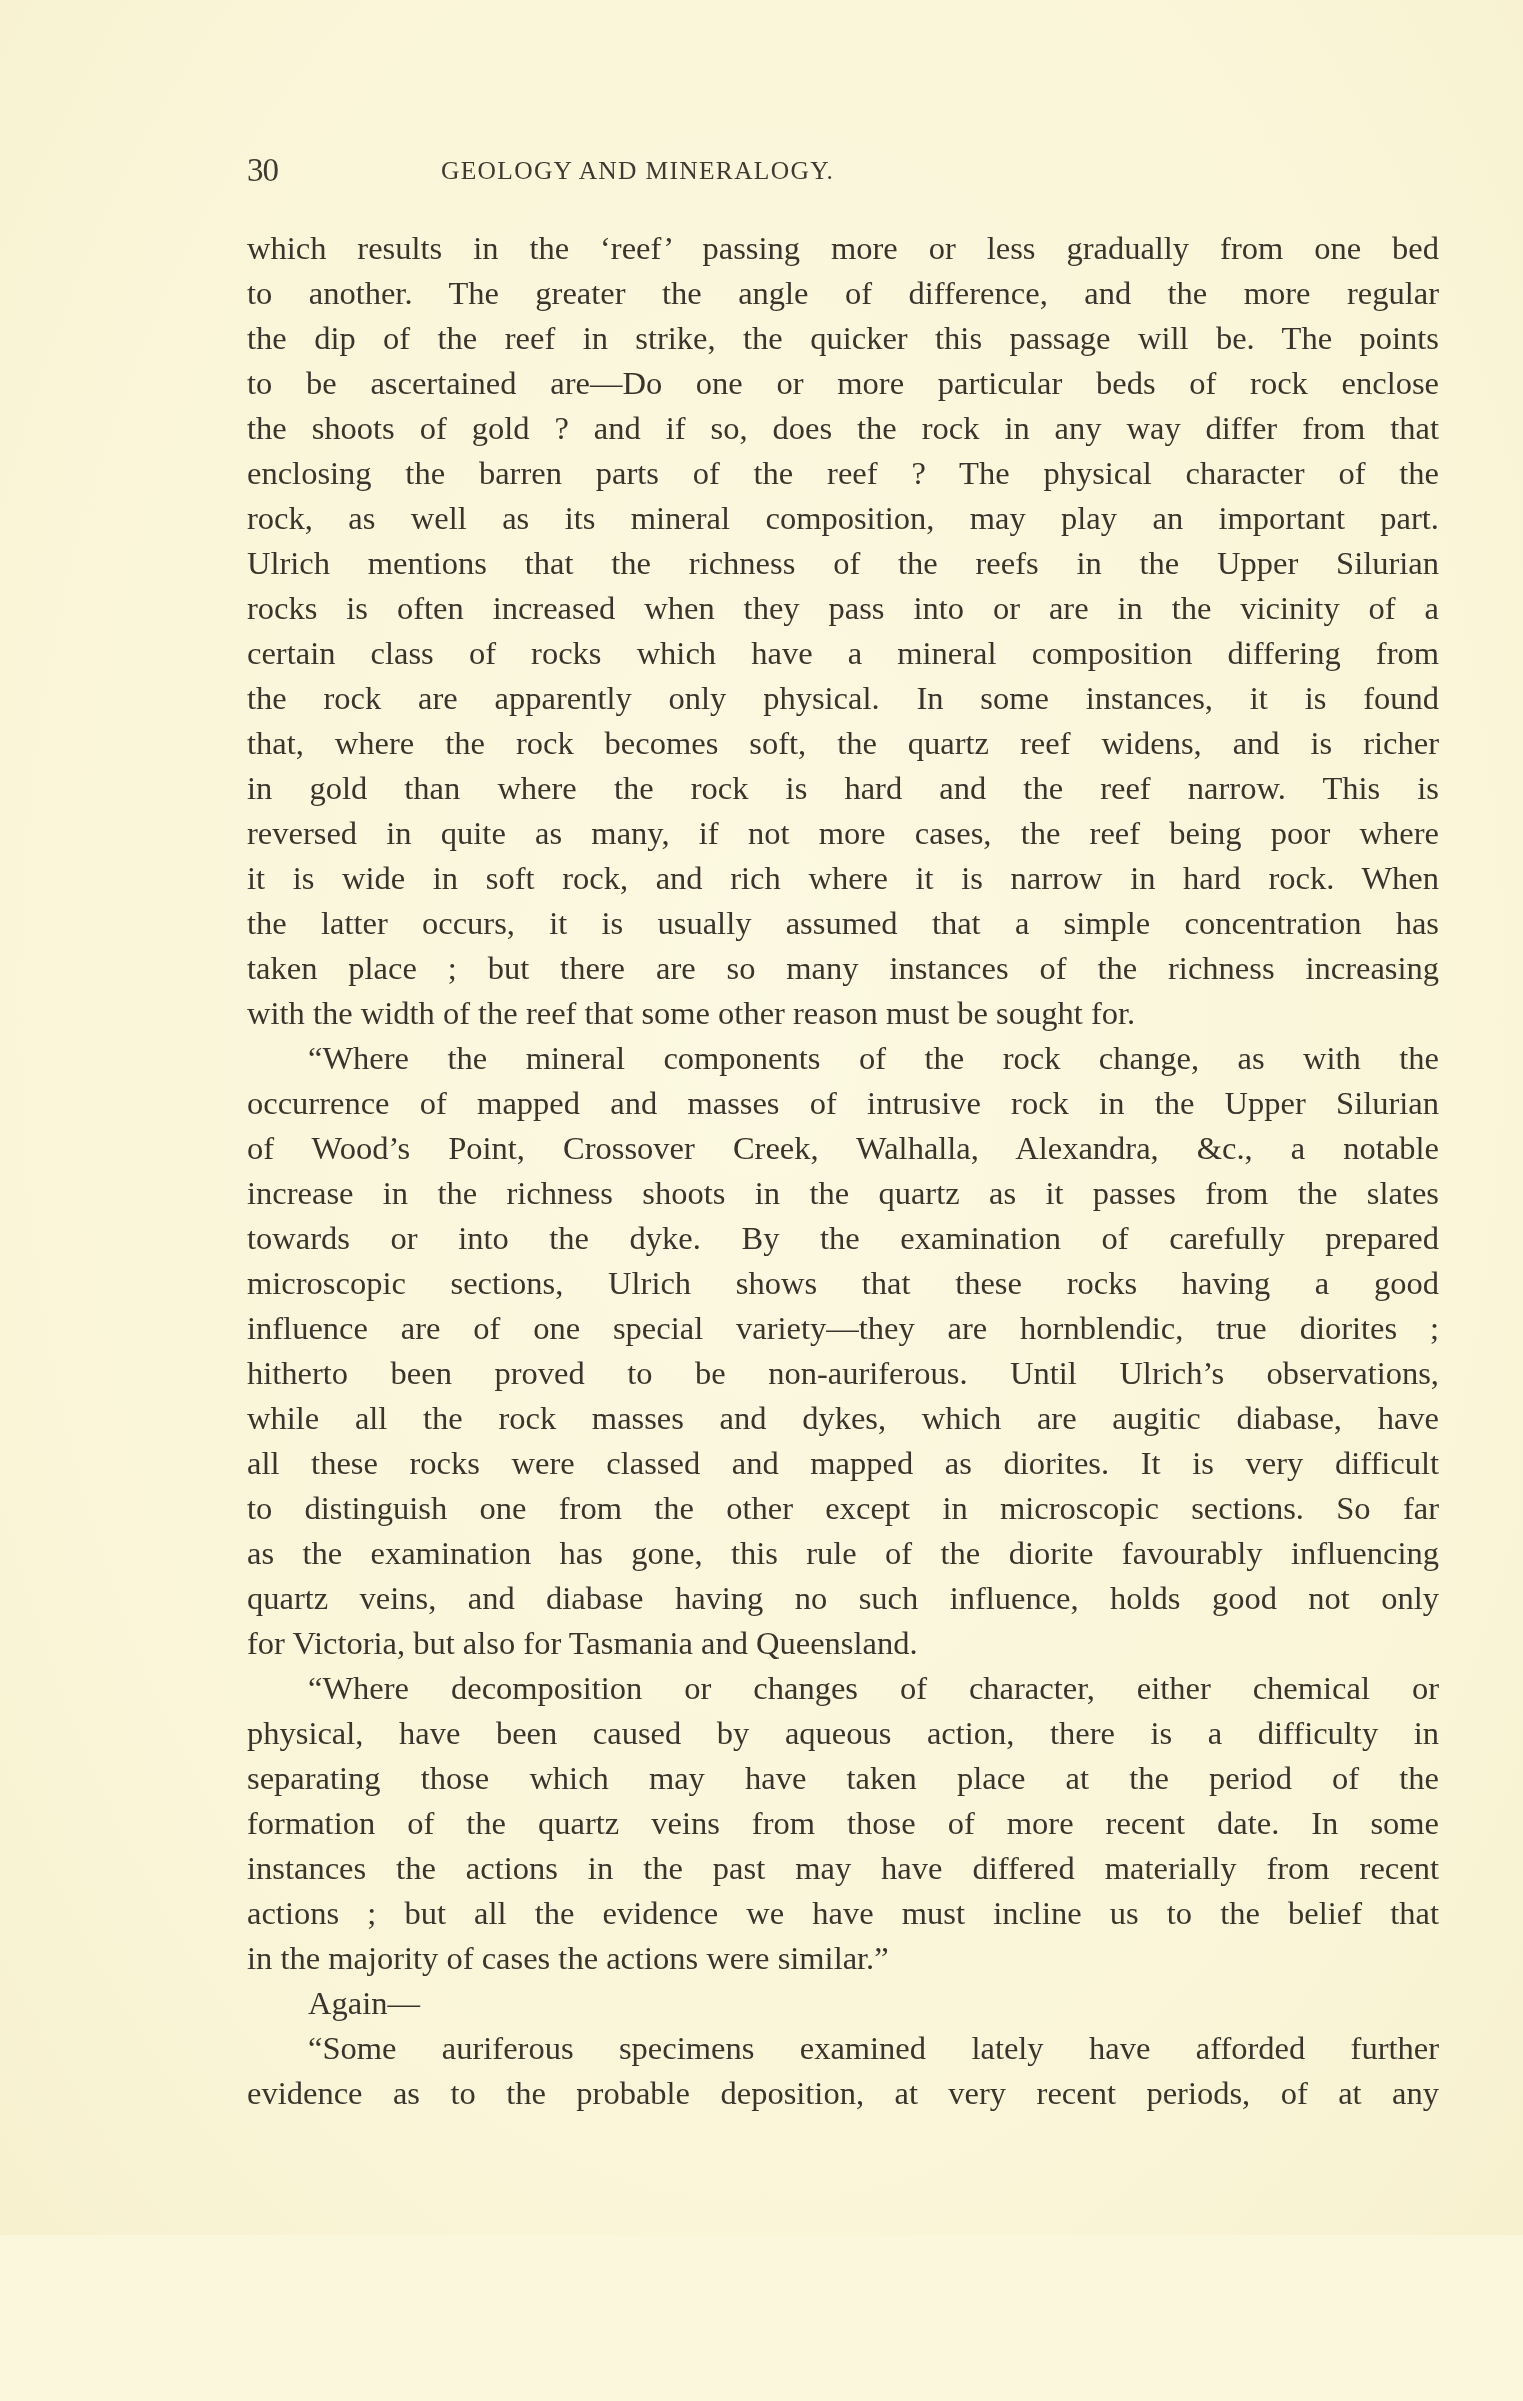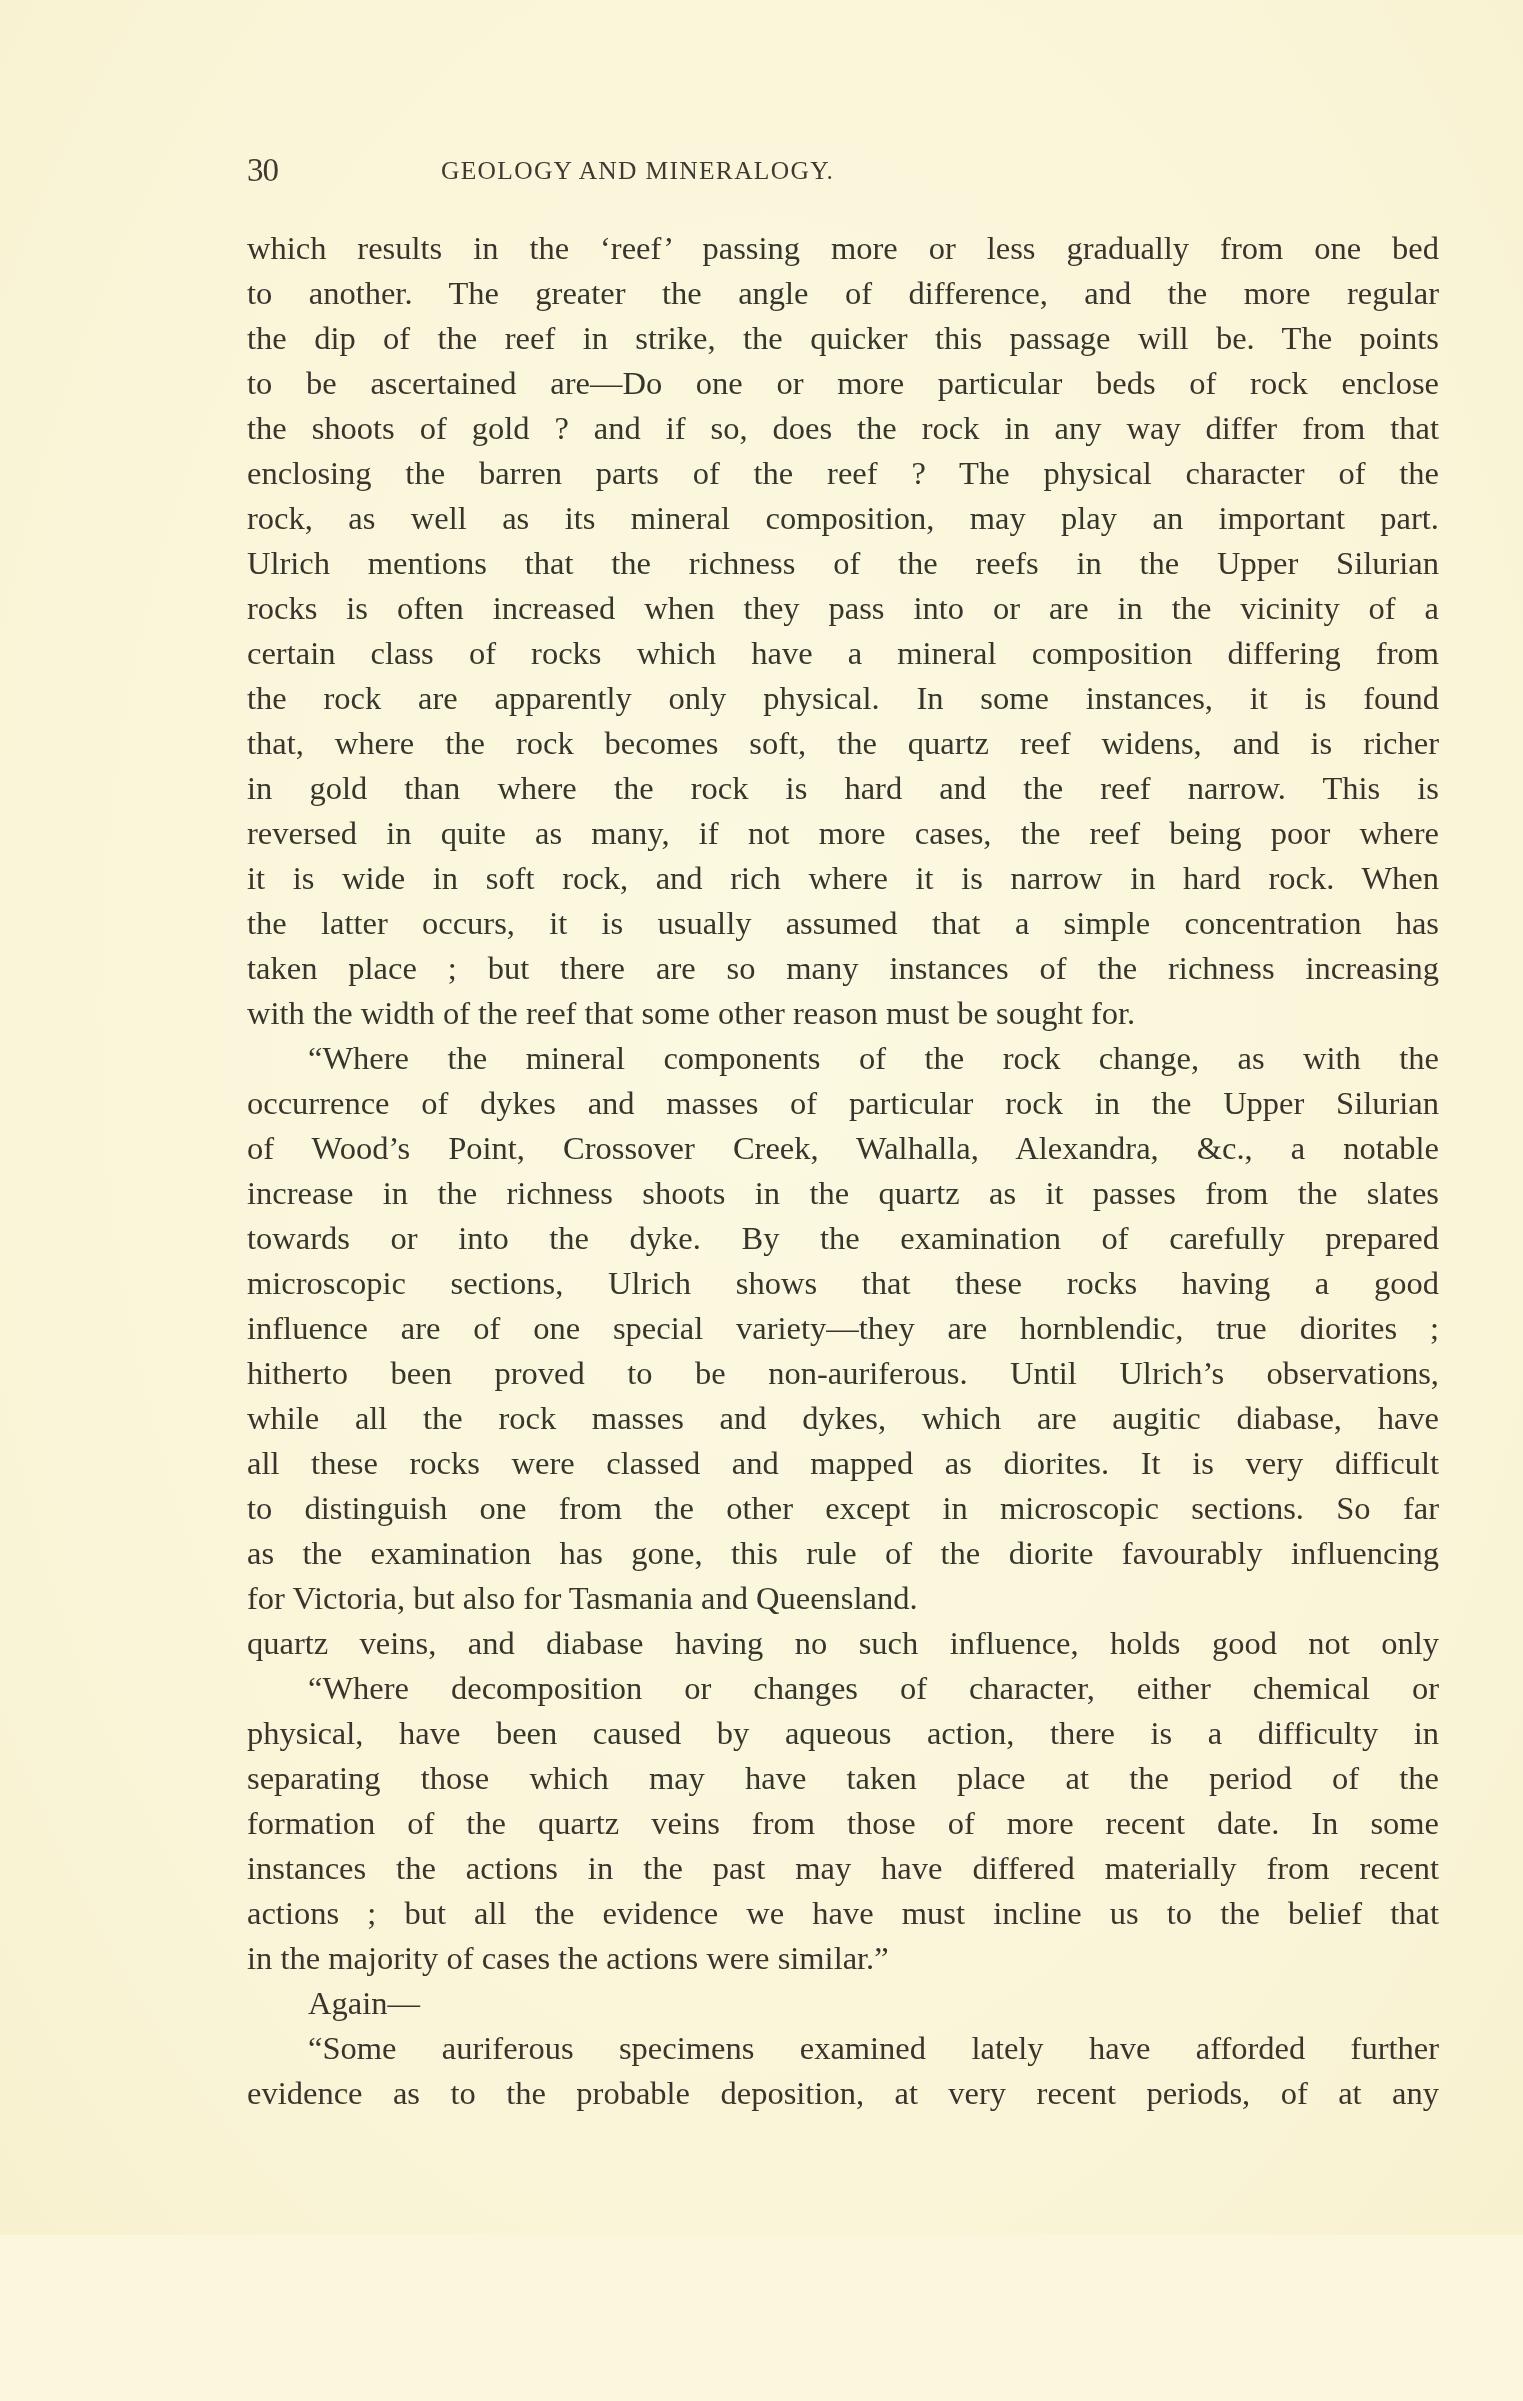--- a/index.html
+++ b/index.html
@@ -95,33 +95,33 @@
     <span class="line">certain class of rocks which have a mineral composition differing from</span>
     <span class="line">the rock are apparently only physical.  In some instances, it is found</span>
     <span class="line">that, where the rock becomes soft, the quartz reef widens, and is richer</span>
     <span class="line">in gold than where the rock is hard and the reef narrow.  This is</span>
     <span class="line">reversed in quite as many, if not more cases, the reef being poor where</span>
     <span class="line">it is wide in soft rock, and rich where it is narrow in hard rock.  When</span>
     <span class="line">the latter occurs, it is usually assumed that a simple concentration has</span>
     <span class="line">taken place ; but there are so many instances of the richness increasing</span>
     <span class="line last">with the width of the reef that some other reason must be sought for.</span>
     <span class="line indent">“Where the mineral components of the rock change, as with the</span>
-    <span class="line">occurrence of dykes and masses of particular rock in the Upper Silurian</span>
+    <span class="line">occurrence of mapped and masses of intrusive rock in the Upper Silurian</span>
     <span class="line">of Wood’s Point, Crossover Creek, Walhalla, Alexandra, &amp;c., a notable</span>
     <span class="line">increase in the richness shoots in the quartz as it passes from the slates</span>
     <span class="line">towards or into the dyke.  By the examination of carefully prepared</span>
     <span class="line">microscopic sections, Ulrich shows that these rocks having a good</span>
     <span class="line">influence are of one special variety—they are hornblendic, true diorites ;</span>
     <span class="line">hitherto been proved to be non-auriferous.  Until Ulrich’s observations,</span>
     <span class="line">while all the rock masses and dykes, which are augitic diabase, have</span>
     <span class="line">all these rocks were classed and mapped as diorites.  It is very difficult</span>
     <span class="line">to distinguish one from the other except in microscopic sections.  So far</span>
     <span class="line">as the examination has gone, this rule of the diorite favourably influencing</span>
+    <span class="line">quartz veins, and diabase having no such influence, holds good not only</span>
     <span class="line last">for Victoria, but also for Tasmania and Queensland.</span>
-    <span class="line">quartz veins, and diabase having no such influence, holds good not only</span>
     <span class="line indent">“Where decomposition or changes of character, either chemical or</span>
     <span class="line">physical, have been caused by aqueous action, there is a difficulty in</span>
     <span class="line">separating those which may have taken place at the period of the</span>
     <span class="line">formation of the quartz veins from those of more recent date.  In some</span>
     <span class="line">instances the actions in the past may have differed materially from recent</span>
     <span class="line">actions ; but all the evidence we have must incline us to the belief that</span>
     <span class="line last">in the majority of cases the actions were similar.”</span>
     <span class="line indent short">Again—</span>
     <span class="line indent">“Some auriferous specimens examined lately have afforded further</span>
     <span class="line">evidence as to the probable deposition, at very recent periods, of at any</span>

